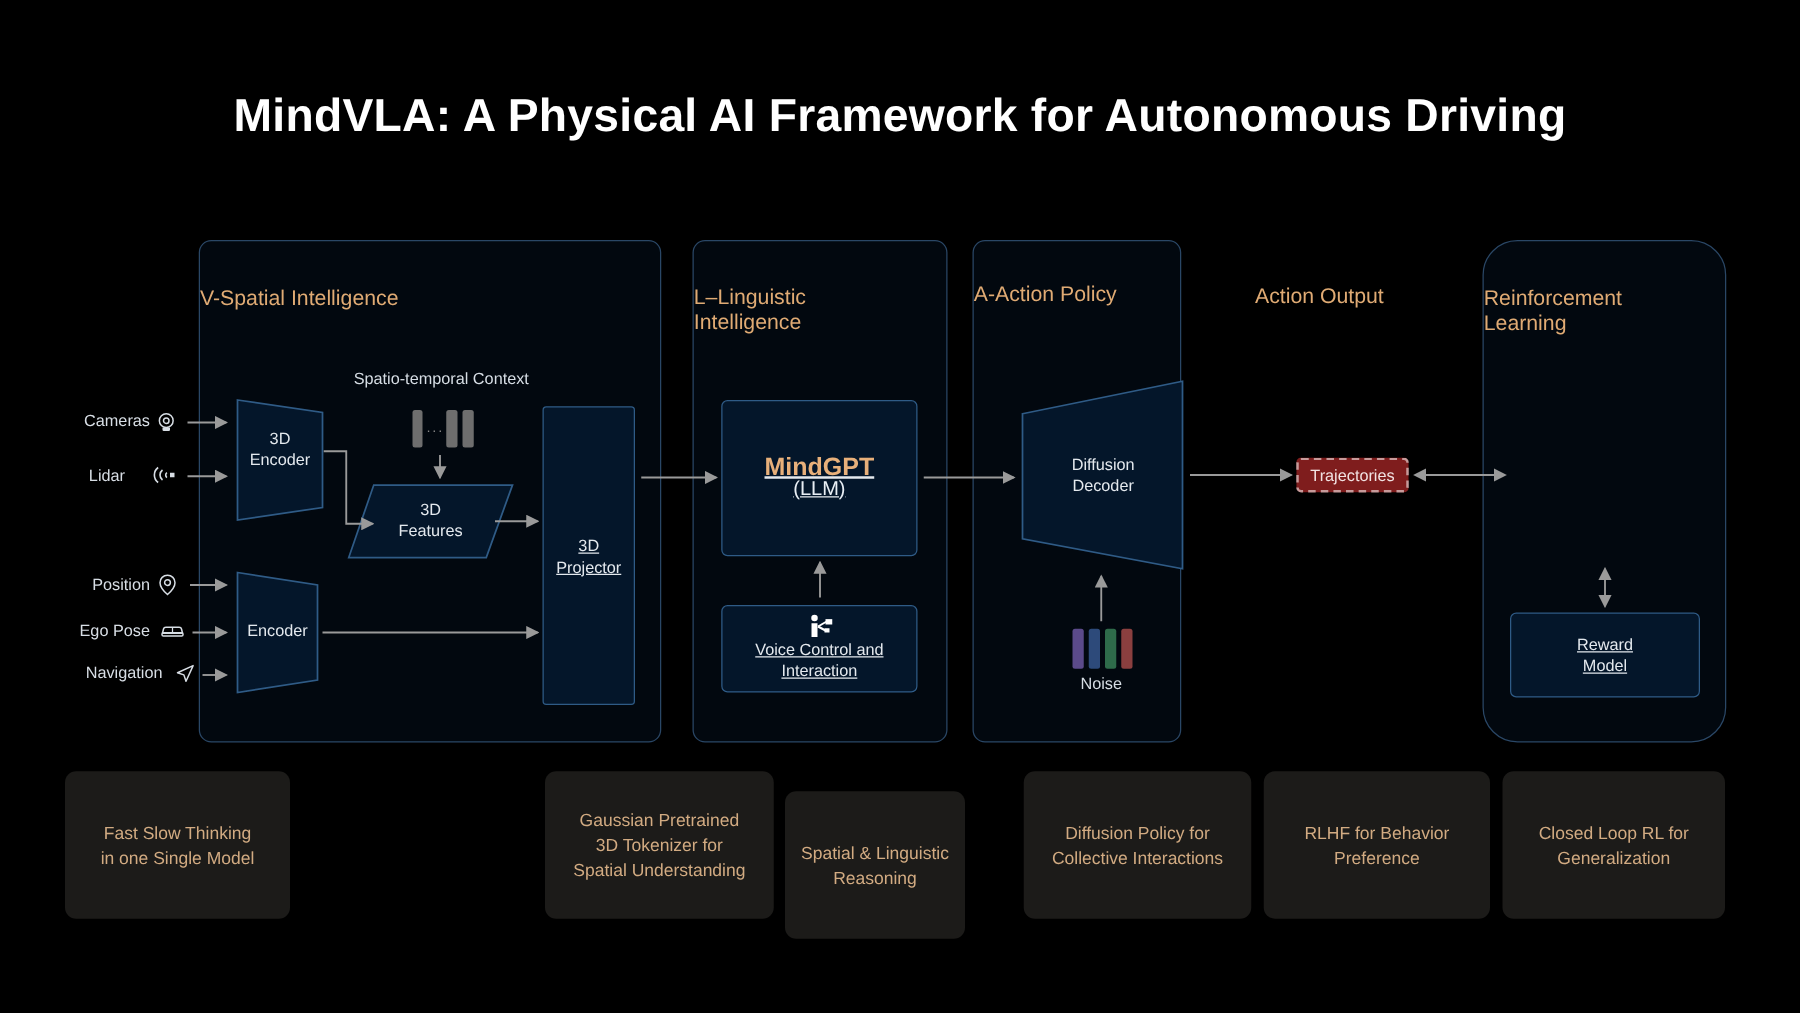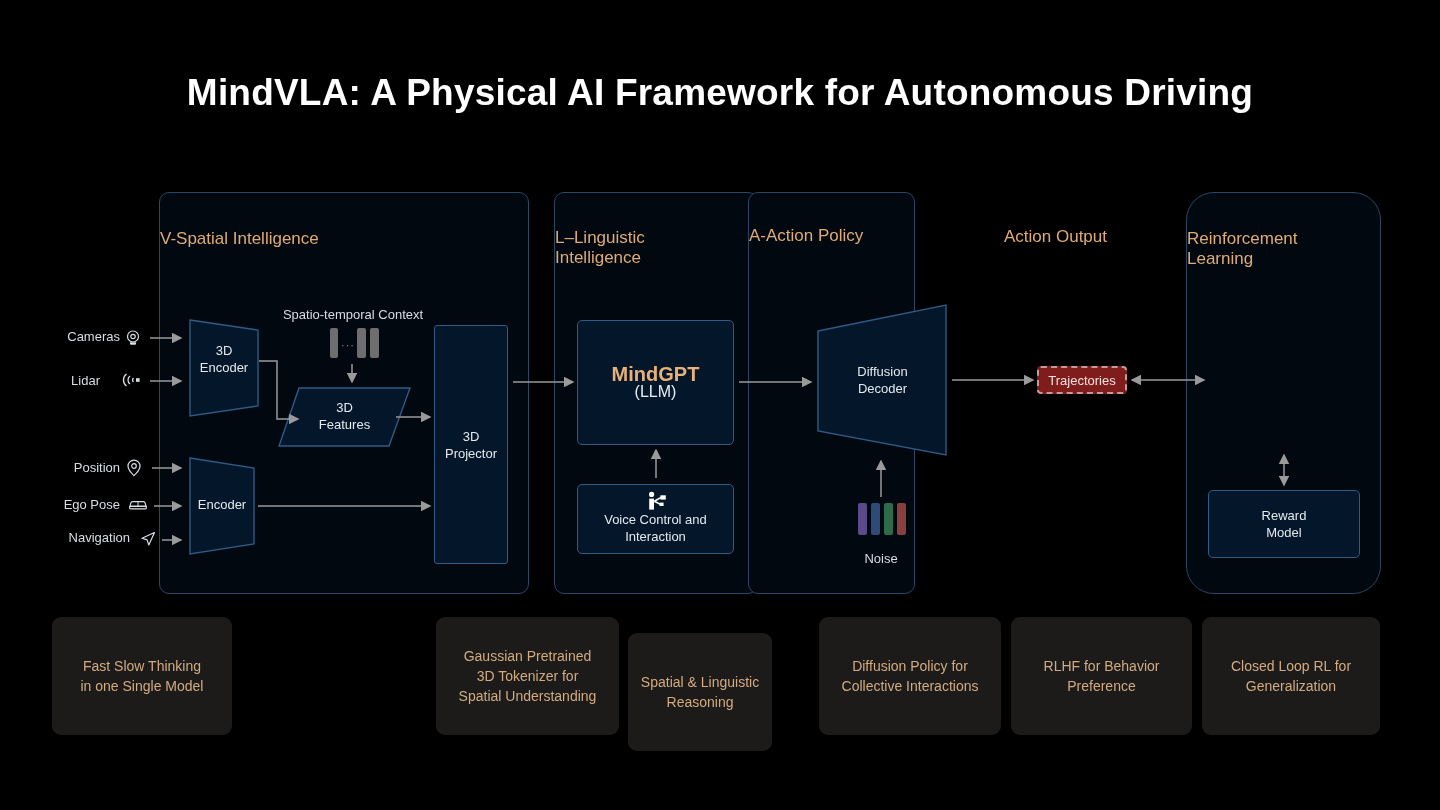--- a/index.html
+++ b/index.html
@@ -55,30 +55,30 @@
     border: 1px solid #2f5b86;
     background: #04162a;
     border-radius: 5px;
     display: flex;
     align-items: center;
     justify-content: center;
     text-align: center;
     font-size: 13px;
     line-height: 17px;
     color: #e4e9ee;
+    text-decoration: underline;
   }
   .ibox.sharp { border-radius: 3px; }
 
   .label-lite {
     position: absolute;
     color: #d6dde4;
     font-size: 13px;
     line-height: 17px;
     text-align: center;
-    margin-top: 12px;
   }
 
   
   .in-label {
     position: absolute;
     font-size: 13px;
     color: #d8dee5;
     text-align: right;
     white-space: nowrap;
   }
@@ -266,21 +266,21 @@
         <path d="M8.4 10.2 L15 6.4" stroke="#ffffff" stroke-width="1.6"></path>
         <path d="M8.4 10.2 L14.4 13.4" stroke="#ffffff" stroke-width="1.6"></path>
         <rect x="14.4" y="4.3" width="5.4" height="4.3" fill="#ffffff"></rect>
         <rect x="13.6" y="11.6" width="4" height="3.4" fill="#ffffff"></rect>
       </svg>
     </div>
     <div>Voice Control and</div>
     <div>Interaction</div>
   </div>
 
-  <div class="panel" style="left:748px; top:192px; width:167px; height:402px;">
+  <div class="panel" style="left:778px; top:192px; width:167px; height:402px;">
     <div class="panel-title" style="top:33px;">A-Action Policy</div>
   </div>
 
   <div style="position:absolute; left:815px; top:303px; width:135px; height:155px;text-decoration:underline;">
     <svg width="135" height="155" viewBox="0 0 135 155">
       <polygon points="3,28 131,2 131,152 3,128" fill="#04162a" stroke="#2f5b86" stroke-width="1.4"></polygon>
     </svg>
     <div style="position:absolute; left:0; top:60px; width:135px; text-align:center; font-size:13px; line-height:17px; color:#e4e9ee;">
       <div>Diffusion</div>
       <div>Decoder</div>

